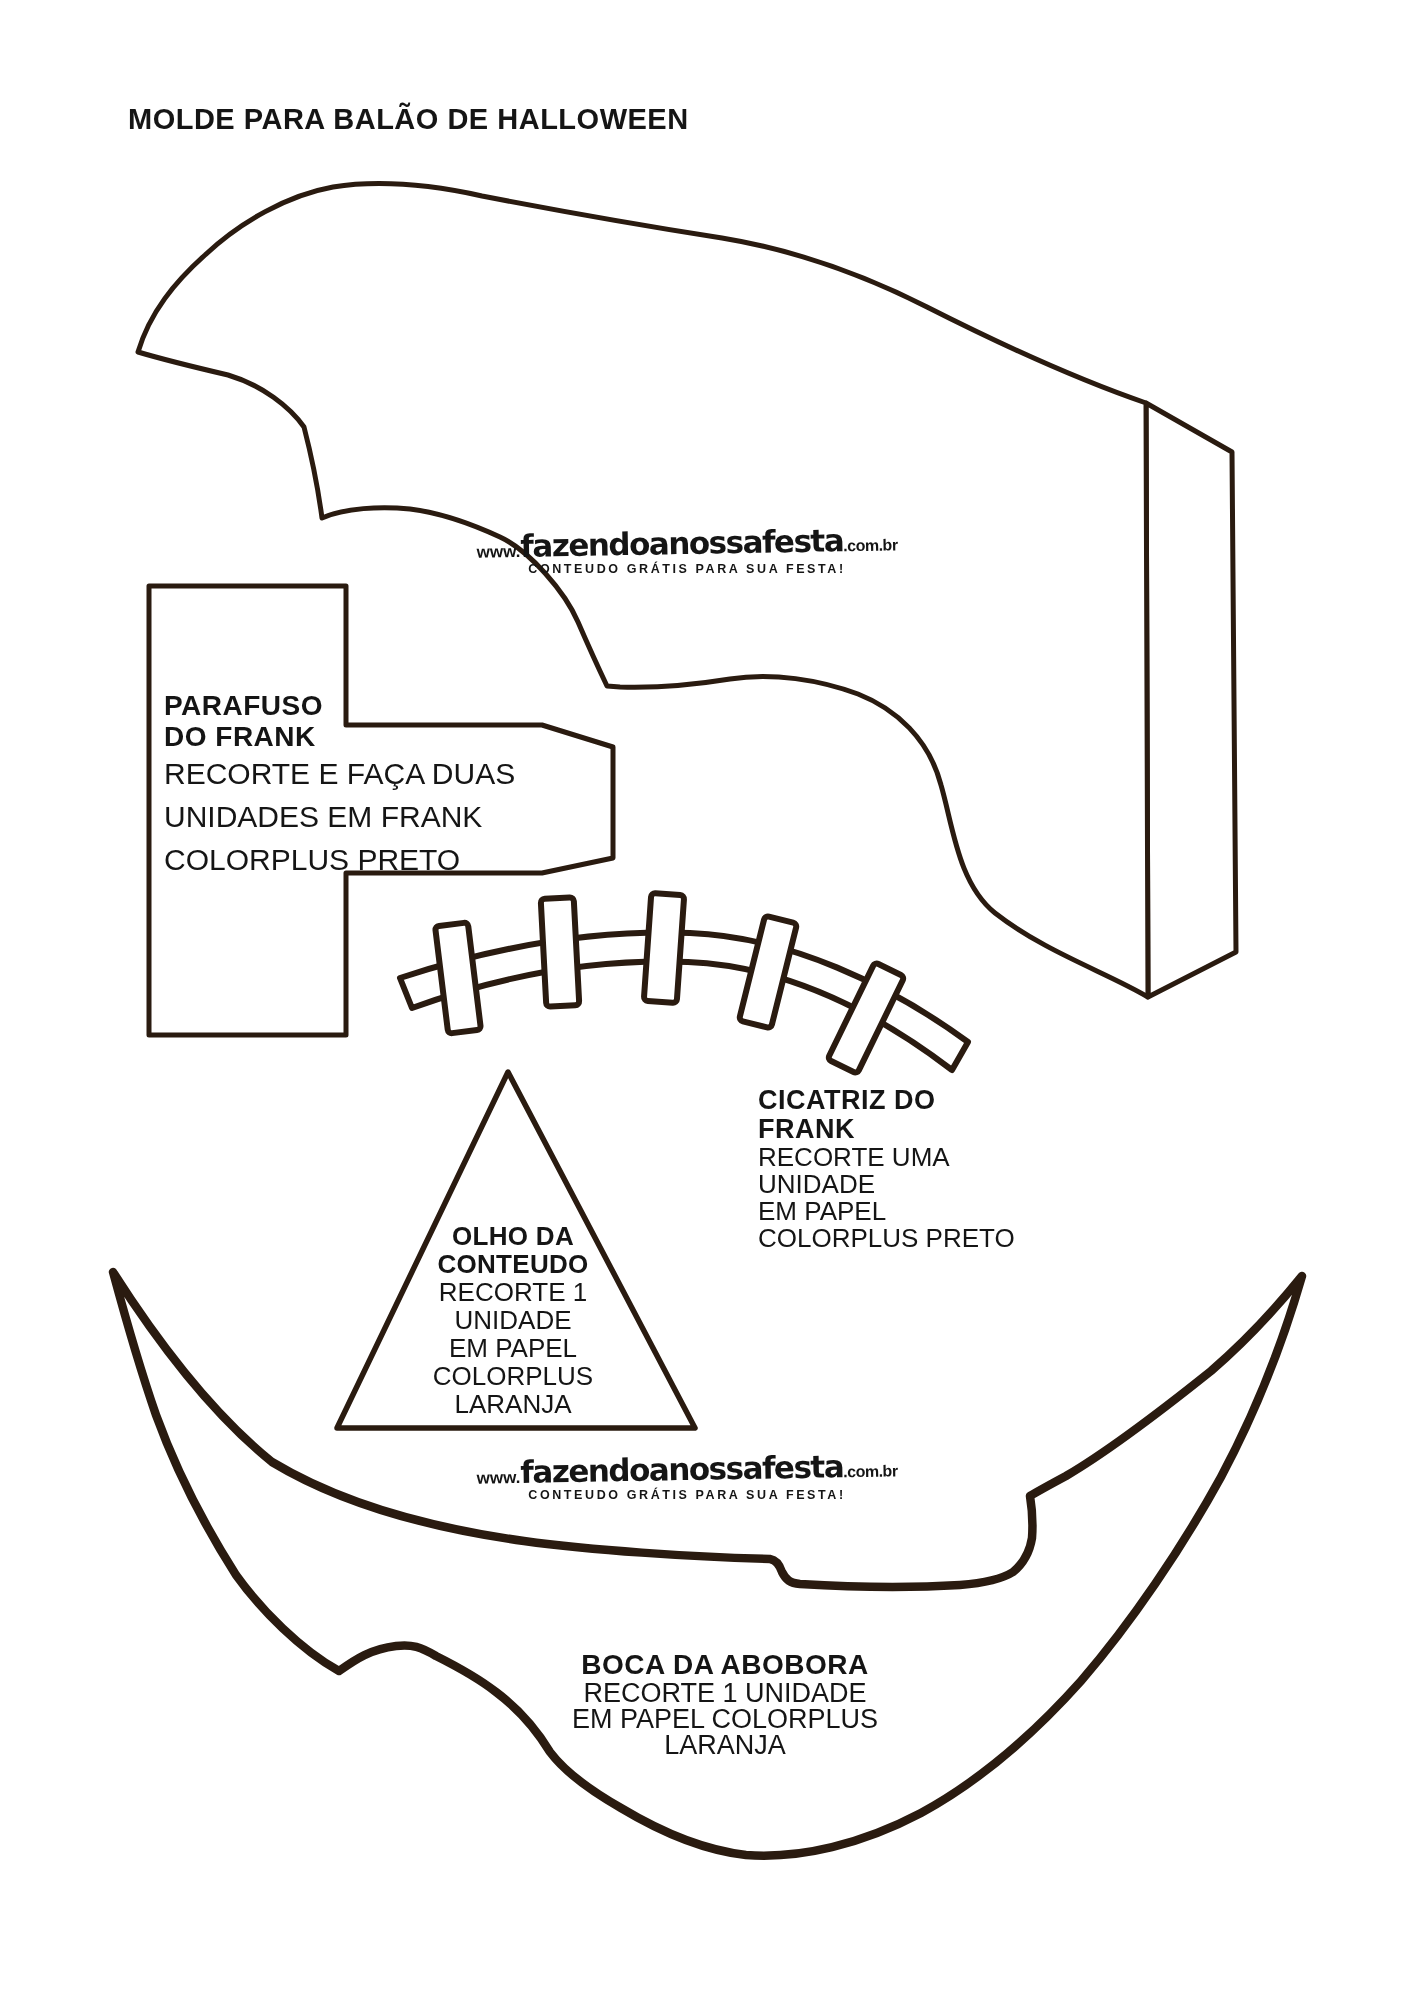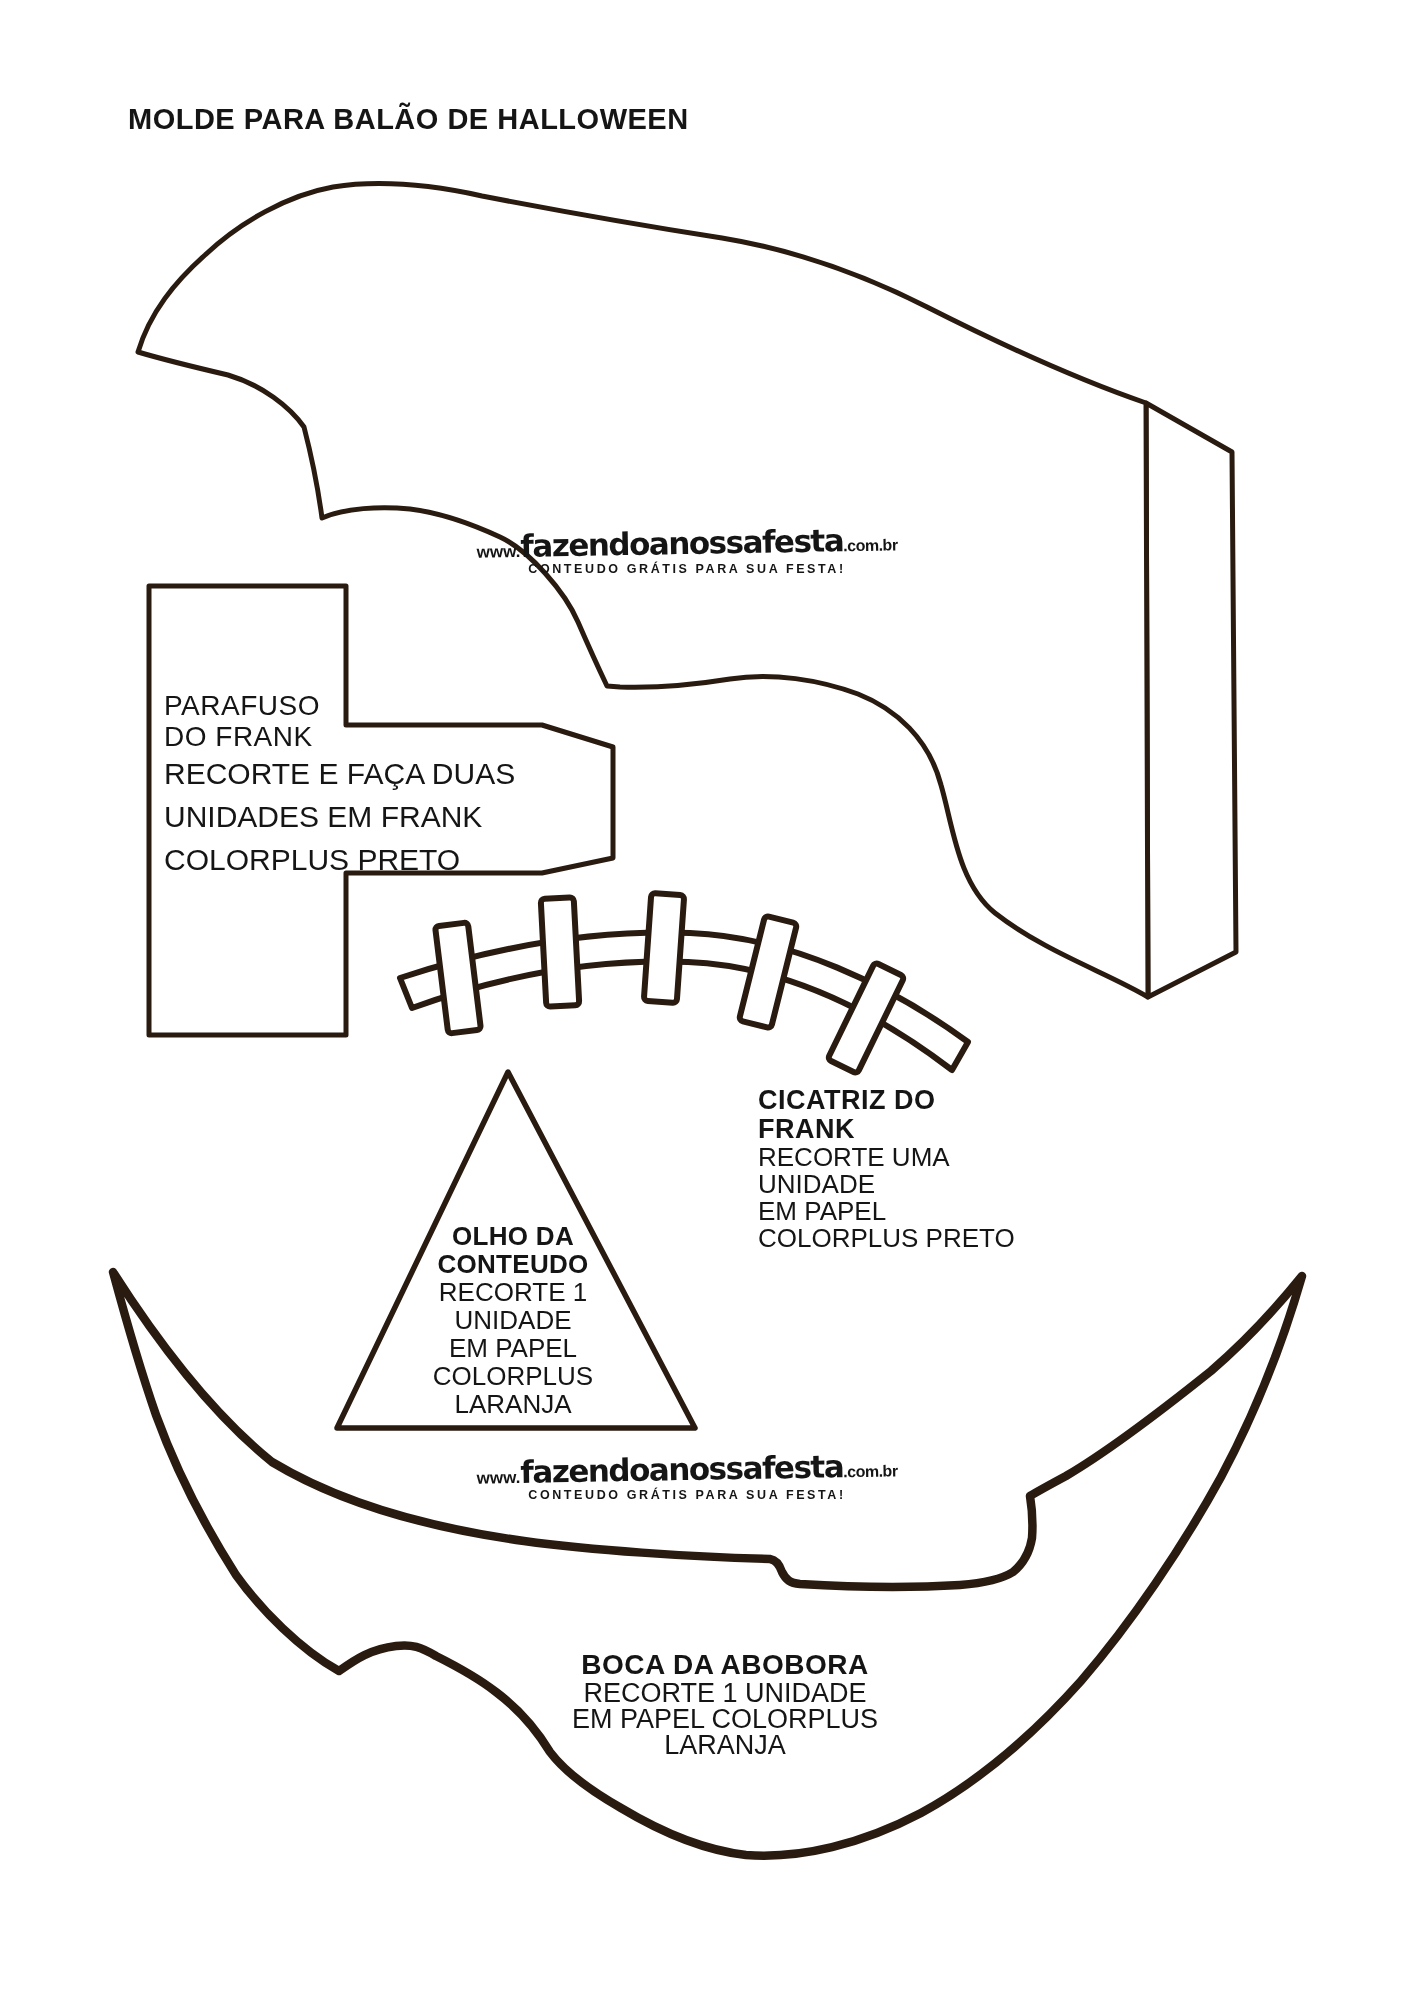--- a/index.html
+++ b/index.html
@@ -28,21 +28,21 @@
   .page-title{
     left:128px;top:86px;
     font-size:29px;font-weight:700;letter-spacing:0.5px;margin-top:17px;
   }
   
   .asa{left:300px;top:322px;}
   .asa .lbl{font-size:30px;font-weight:700;letter-spacing:0.5px;line-height:40px;}
   .asa .ln{font-size:30px;font-weight:400;line-height:40px;}
   
   .parafuso{left:164px;top:690px;}
-  .parafuso .lbl{font-size:28px;font-weight:400;line-height:31px;letter-spacing:0.5px;}
+  .parafuso .lbl{font-size:28px;font-weight:700;line-height:31px;letter-spacing:0.5px;}
   .parafuso .ln{font-size:30px;font-weight:400;line-height:43px;}
   .parafuso .ln:first-of-type{margin-top:6px;}
   
   .cicatriz{left:758px;top:1086px;}
   .cicatriz .lbl{font-size:27px;font-weight:700;line-height:29px;letter-spacing:0.5px;}
   .cicatriz .ln{font-size:26px;font-weight:400;line-height:27px;}
   
   .olho{left:368px;top:1222px;width:290px;text-align:center;}
   .olho .lbl{font-size:26px;font-weight:700;line-height:28px;letter-spacing:0.3px;}
   .olho .ln{font-size:26px;font-weight:400;line-height:28px;}

